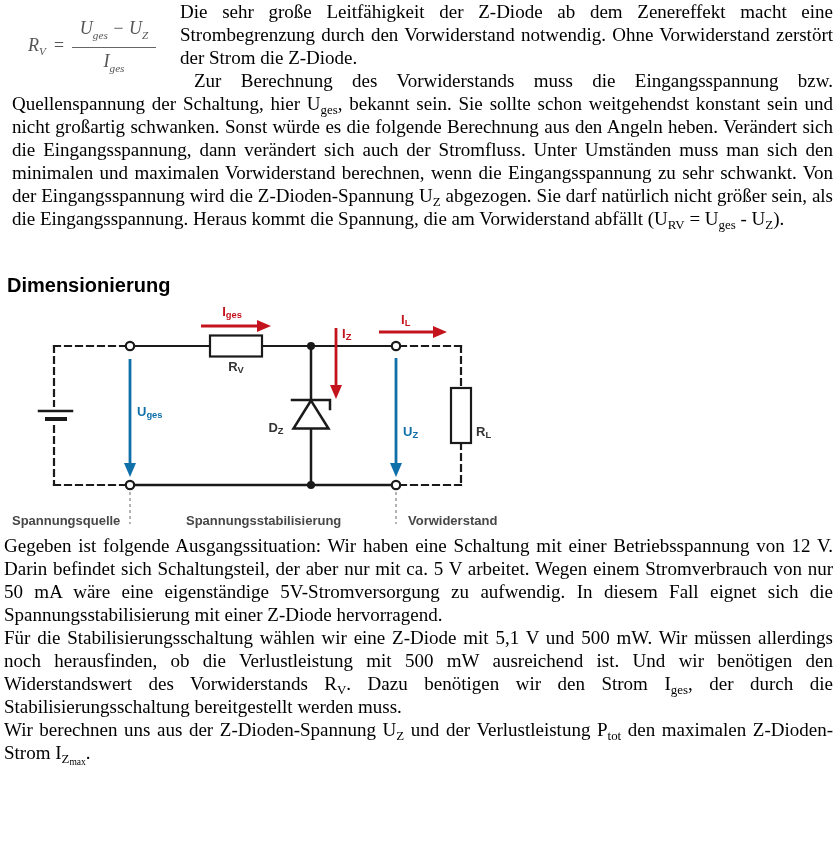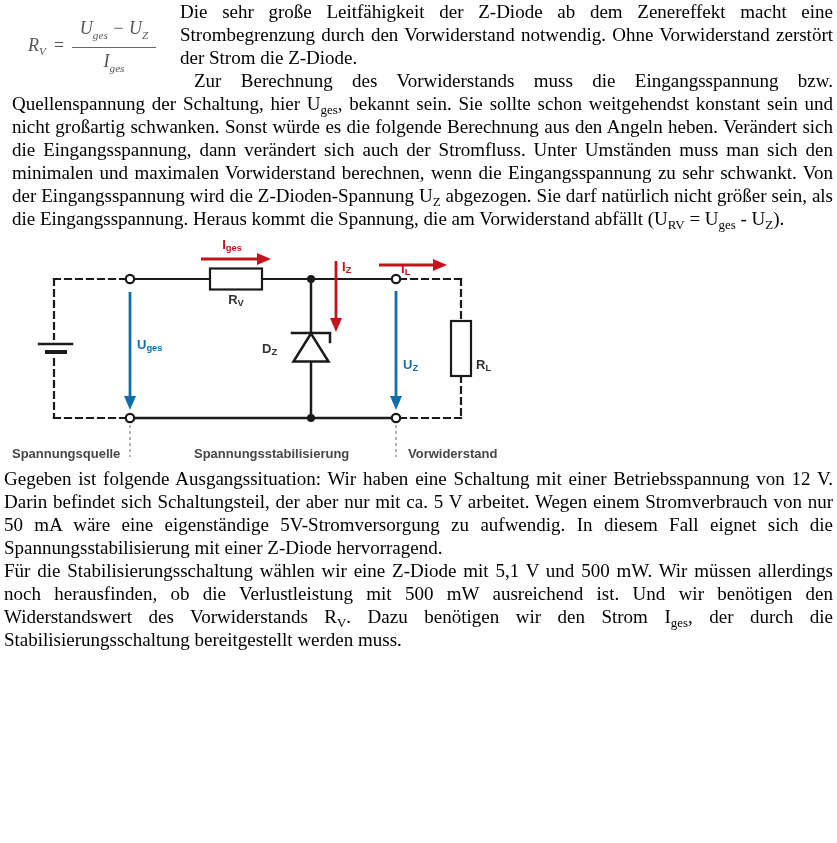--- a/index.html
+++ b/index.html
@@ -50,20 +50,21 @@
       <span class="f-eq">=</span>
       <span class="frac">
         <span class="num"><span>U</span><span class="sub">ges</span><span> − </span><span>U</span><span class="sub">Z</span></span>
         <span class="den"><span>I</span><span class="sub">ges</span></span>
       </span>
     </div>
     <p class="body-p"><span>Die sehr große Leitfähigkeit der Z-Diode ab dem Zenereffekt macht eine Strombegrenzung durch den Vorwiderstand notwendig. Ohne Vorwiderstand zerstört der Strom die Z-Diode.</span></p>
     <p class="body-p indent"><span>Zur Berechnung des Vorwiderstands muss die Eingangsspannung bzw. Quellenspannung der Schaltung, hier U</span><span class="sub">ges</span><span>, bekannt sein. Sie sollte schon weitgehendst konstant sein und nicht großartig schwanken. Sonst würde es die folgende Berechnung aus den Angeln heben. Verändert sich die Eingangsspannung, dann verändert sich auch der Stromfluss. Unter Umständen muss man sich den minimalen und maximalen Vorwiderstand berechnen, wenn die Eingangsspannung zu sehr schwankt. Von der Eingangsspannung wird die Z-Dioden-Spannung U</span><span class="sub">Z</span><span> abgezogen. Sie darf natürlich nicht größer sein, als die Eingangsspannung. Heraus kommt die Spannung, die am Vorwiderstand abfällt (U</span><span class="sub">RV</span><span> = U</span><span class="sub">ges</span><span> - U</span><span class="sub">Z</span><span>).</span></p>
   </div>
 
+  <h2>Dimensionierung</h2>
 
   <div class="diagram">
     <svg width="520" height="218" viewBox="0 0 520 218">
 
       <path class="st dash" d="M122,39 L50,39"></path>
       <path class="st dash" d="M50,39 L50,99"></path>
       <path class="st dash" d="M50,119 L50,178"></path>
       <path class="st dash" d="M50,178 L122,178"></path>
       <line class="st st25" x1="35" y1="104" x2="68" y2="104"></line>
       <line class="st st4" x1="43" y1="112" x2="61" y2="112"></line>
@@ -102,27 +103,28 @@
       <polygon class="bluef" points="126,170 120,156 132,156"></polygon>
       <line class="bluel" x1="392" y1="51" x2="392" y2="157"></line>
       <polygon class="bluef" points="392,170 386,156 398,156"></polygon>
 
       <line class="sep" x1="126" y1="185" x2="126" y2="217"></line>
       <line class="sep" x1="392" y1="185" x2="392" y2="217"></line>
     </svg>
 
     <div class="dlbl red" style="left:197px;top:-2px;width:62px;text-align:center;"><span>I</span><span class="sub">ges</span></div>
     <div class="dlbl red" style="left:338px;top:20px;"><span>I</span><span class="sub">Z</span></div>
-    <div class="dlbl red" style="left:397px;top:6px;margin-top:16px;"><span>I</span><span class="sub">L</span></div>
+    <div class="dlbl red" style="left:397px;top:6px;"><span>I</span><span class="sub">L</span></div>
     <div class="dlbl blue" style="left:133px;top:98px;"><span>U</span><span class="sub">ges</span></div>
     <div class="dlbl blue" style="left:399px;top:118px;"><span>U</span><span class="sub">Z</span></div>
     <div class="dlbl comp" style="left:206px;top:53px;width:52px;text-align:center;"><span>R</span><span class="sub">V</span></div>
-    <div class="dlbl comp" style="left:258px;top:102px;width:28px;text-align:left;"><span>D</span><span class="sub">Z</span></div>
+    <div class="dlbl comp" style="left:258px;top:114px;width:28px;text-align:center;"><span>D</span><span class="sub">Z</span></div>
     <div class="dlbl comp" style="left:472px;top:118px;"><span>R</span><span class="sub">L</span></div>
     <div class="dlbl gray" style="left:8px;top:199px;">Spannungsquelle</div>
-    <div class="dlbl gray" style="left:190px;top:199px;">Spannungsstabilisierung</div>
+    <div class="dlbl gray" style="left:182px;top:199px;">Spannungsstabilisierung</div>
     <div class="dlbl gray" style="left:404px;top:199px;">Vorwiderstand</div>
   </div>
 
   <p class="body-p"><span>Gegeben ist folgende Ausgangssituation: Wir haben eine Schaltung mit einer Betriebsspannung von 12 V. Darin befindet sich Schaltungsteil, der aber nur mit ca. 5 V arbeitet. Wegen einem Stromverbrauch von nur 50 mA wäre eine eigenständige 5V-Stromversorgung zu aufwendig. In diesem Fall eignet sich die Spannungsstabilisierung mit einer Z-Diode hervorragend.</span></p>
   <p class="body-p"><span>Für die Stabilisierungsschaltung wählen wir eine Z-Diode mit 5,1 V und 500 mW. Wir müssen allerdings noch herausfinden, ob die Verlustleistung mit 500 mW ausreichend ist. Und wir benötigen den Widerstandswert des Vorwiderstands R</span><span class="sub">V</span><span>. Dazu benötigen wir den Strom I</span><span class="sub">ges</span><span>, der durch die Stabilisierungsschaltung bereitgestellt werden muss.</span></p>
+  <p class="body-p"><span>Wir berechnen uns aus der Z-Dioden-Spannung U</span><span class="sub">Z</span><span> und der Verlustleistung P</span><span class="sub">tot</span><span> den maximalen Z-Dioden-Strom I</span><span class="sub">Z</span><span class="sub2">max</span><span>.</span></p>
 
 </div>
 
 </body></html>

